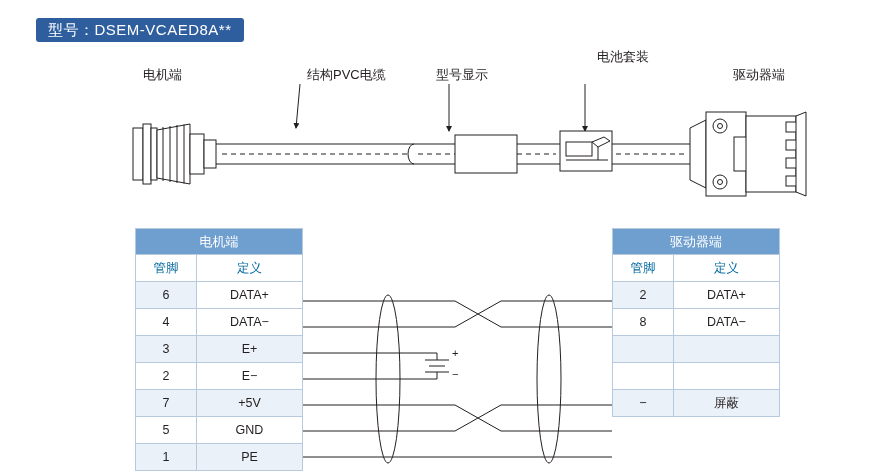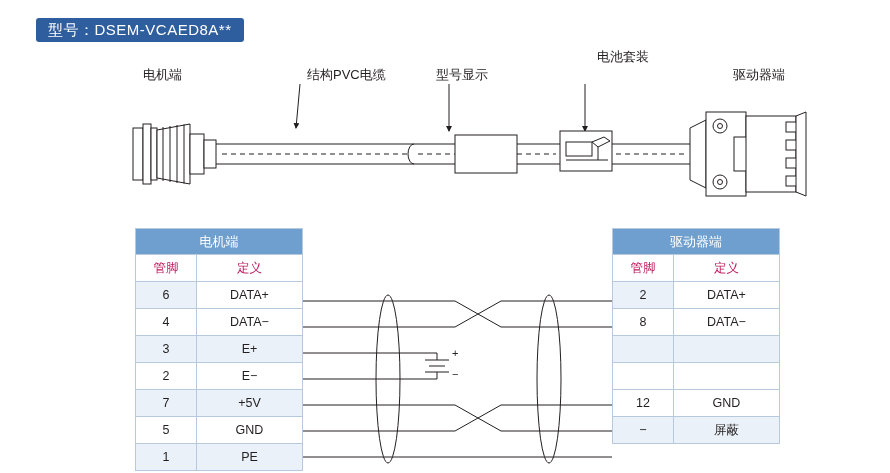--- a/index.html
+++ b/index.html
@@ -44,21 +44,21 @@
     padding:0;
   }
   table.pin th.head{
     background:#6f9fce;
     color:#ffffff;
     font-size:13px;
     height:25px;
   }
   table.pin td.sub{
     background:#ffffff;
-    color:#be185d;
+    color:#0369a1;
     height:26px;
   }
   td.z0{background:#ffffff;}
   td.z1{background:#eaf1f8;}
   .w-pin{width:60px;}
   .w-def{width:105px;}
   .left-table{left:135px;top:228px;}
   .right-table{left:612px;top:228px;}
 </style>
 </head>
@@ -238,23 +238,19 @@
     </tr>
     <tr>
       <td class="z1"></td>
       <td class="z1"></td>
     </tr>
     <tr>
       <td class="z0"></td>
       <td class="z0"></td>
     </tr>
     <tr>
-      <td class="z0">12</td>
-      <td class="z0">GND</td>
-    </tr>
-    <tr>
       <td class="z1">−</td>
       <td class="z1">屏蔽</td>
     </tr>
   </tbody>
     </table>
 
 </div>
 
 </body></html>

